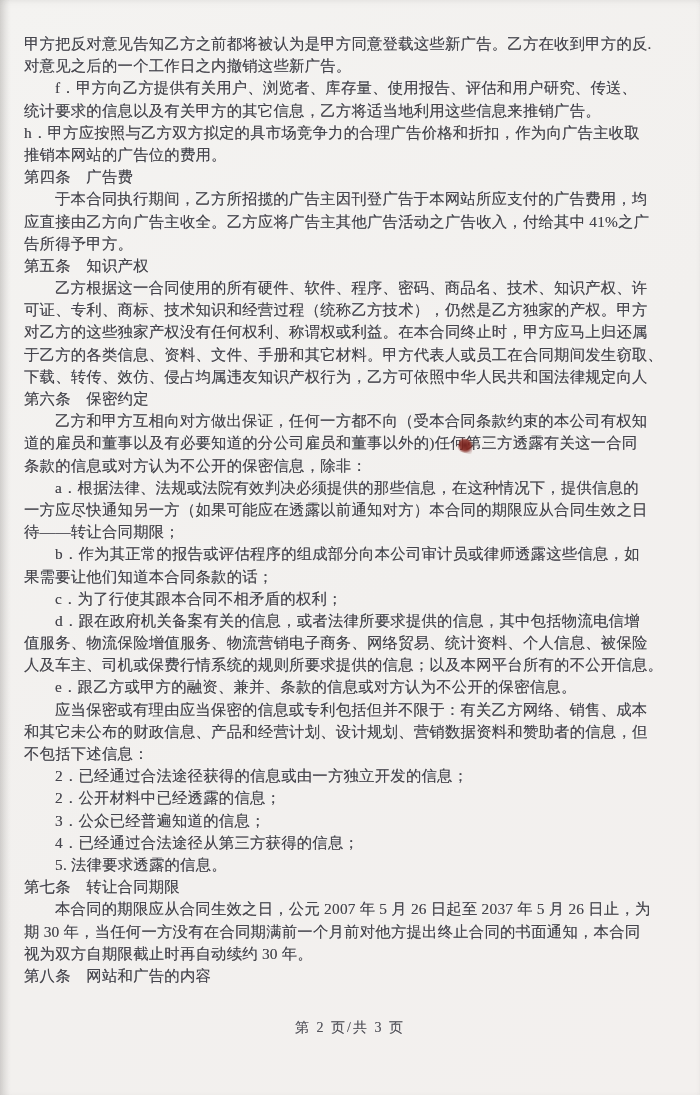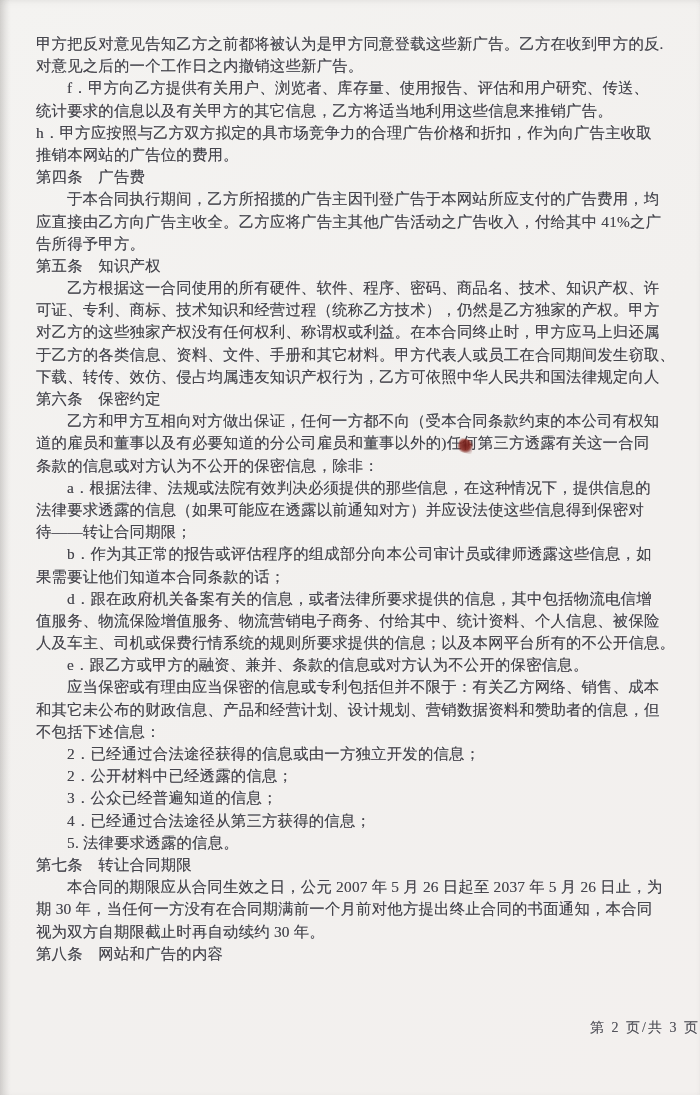--- a/index.html
+++ b/index.html
@@ -15,41 +15,41 @@
     background: linear-gradient(135deg, #f4f3f1 0%, #f2f0ee 55%, #f3f0ee 100%);
     box-shadow: inset 8px 0 10px -6px rgba(80,80,80,0.18),
                 inset 0 5px 8px -5px rgba(80,80,80,0.10),
                 inset -3px 0 6px -4px rgba(120,110,110,0.08);
     overflow: hidden;
     font-family: "Liberation Serif", "DejaVu Serif", serif;
     color: #45454d;
   }
   .doc-body {
     position: absolute;
-    left: 36px;
+    left: 24px;
     top: 33px;
     width: 628px;
   }
   .line {
     height: 22.2px;
     line-height: 22.2px;
     font-size: 15.4px;
     white-space: pre;
     letter-spacing: 0.2px;
     text-shadow: 0 0 0.6px rgba(69,69,77,0.55);
   }
   .line.indent {
     padding-left: 31px;
   }
   .footer {
     position: absolute;
     top: 1019px;
     left: 0;
     width: 100%;
-    text-align: right;
+    text-align: center;
     font-size: 14px;
     letter-spacing: 2px;
     color: #53535b;
     text-shadow: 0 0 0.6px rgba(80,80,88,0.5);
   }
   .ink-mark {
     position: absolute;
     left: 458px;
     top: 439px;
     width: 15px;
@@ -90,26 +90,27 @@
       <div class="line indent">乙方根据这一合同使用的所有硬件、软件、程序、密码、商品名、技术、知识产权、许</div>
       <div class="line">可证、专利、商标、技术知识和经营过程（统称乙方技术），仍然是乙方独家的产权。甲方</div>
       <div class="line">对乙方的这些独家产权没有任何权利、称谓权或利益。在本合同终止时，甲方应马上归还属</div>
       <div class="line">于乙方的各类信息、资料、文件、手册和其它材料。甲方代表人或员工在合同期间发生窃取、</div>
       <div class="line">下载、转传、效仿、侵占均属违友知识产权行为，乙方可依照中华人民共和国法律规定向人</div>
       <div class="line">第六条　保密约定</div>
       <div class="line indent">乙方和甲方互相向对方做出保证，任何一方都不向（受本合同条款约束的本公司有权知</div>
       <div class="line">道的雇员和董事以及有必要知道的分公司雇员和董事以外的)任何第三方透露有关这一合同</div>
       <div class="line">条款的信息或对方认为不公开的保密信息，除非：</div>
       <div class="line indent">a．根据法律、法规或法院有效判决必须提供的那些信息，在这种情况下，提供信息的</div>
-      <div class="line">法律要求透露的信息（如果可能应在透露以前通知对方）并应设法使这些信息得到保密对</div>
+      <div class="line">一方应尽快通知另一方（如果可能应在透露以前通知对方）本合同的期限应从合同生效之日</div>
       <div class="line">待——转让合同期限；</div>
       <div class="line indent">b．作为其正常的报告或评估程序的组成部分向本公司审计员或律师透露这些信息，如</div>
       <div class="line">果需要让他们知道本合同条款的话；</div>
+      <div class="line indent">c．为了行使其跟本合同不相矛盾的权利；</div>
       <div class="line indent">d．跟在政府机关备案有关的信息，或者法律所要求提供的信息，其中包括物流电信增</div>
-      <div class="line">值服务、物流保险增值服务、物流营销电子商务、付给其中、统计资料、个人信息、被保险</div>
+      <div class="line">值服务、物流保险增值服务、物流营销电子商务、网络贸易、统计资料、个人信息、被保险</div>
       <div class="line">人及车主、司机或保费行情系统的规则所要求提供的信息；以及本网平台所有的不公开信息。</div>
       <div class="line indent">e．跟乙方或甲方的融资、兼并、条款的信息或对方认为不公开的保密信息。</div>
       <div class="line indent">应当保密或有理由应当保密的信息或专利包括但并不限于：有关乙方网络、销售、成本</div>
       <div class="line">和其它未公布的财政信息、产品和经营计划、设计规划、营销数据资料和赞助者的信息，但</div>
       <div class="line">不包括下述信息：</div>
       <div class="line indent">2．已经通过合法途径获得的信息或由一方独立开发的信息；</div>
       <div class="line indent">2．公开材料中已经透露的信息；</div>
       <div class="line indent">3．公众已经普遍知道的信息；</div>
       <div class="line indent">4．已经通过合法途径从第三方获得的信息；</div>
       <div class="line indent">5. 法律要求透露的信息。</div>

